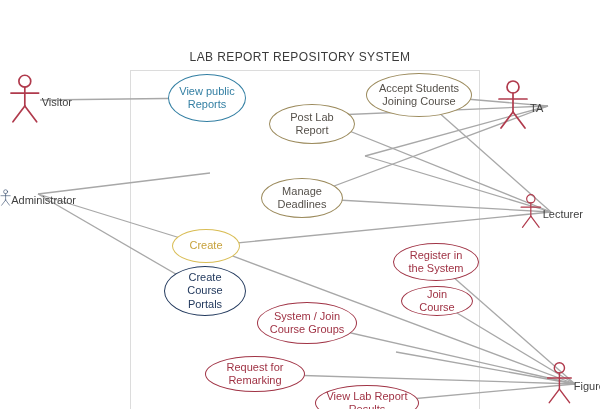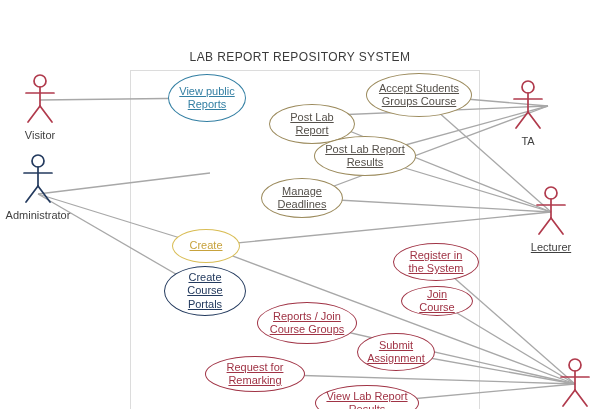--- a/index.html
+++ b/index.html
@@ -14,24 +14,24 @@
   }
   .boundary{
     position:absolute;left:130px;top:24px;width:348px;height:354px;
     border:1px solid #dcdcdc;z-index:0;background:transparent;
   }
   #edges-svg{position:absolute;left:0;top:0;width:600px;height:409px;z-index:1;}
   .uc{
     position:absolute;border:1.5px solid #888;border-radius:50%;
     display:flex;align-items:center;justify-content:center;text-align:center;
     font-size:11px;line-height:1.2;background:#fff;padding:0 7px;
-    box-sizing:border-box;z-index:2;text-decoration:underline;
+    box-sizing:border-box;z-index:2;
   }
   .actor{
-    position:absolute;display:flex;flex-direction:column;align-items:center;
+    position:absolute;display:flex;flex-direction:row;align-items:center;
     z-index:2;font-size:11px;color:#3f3f3f;
   }
   .actor svg{stroke:currentColor;fill:none;stroke-width:1.7;stroke-linecap:round;}
   .actor-label{margin-top:3px;white-space:nowrap;}
   .caption{
     position:absolute;left:8px;top:390px;font-size:11px;color:#cc2f45;z-index:3;
   }
 </style>
 </head>
 <body>
@@ -69,21 +69,21 @@
     <svg class="anchor" width="34" height="52" viewBox="0 0 34 52" style="color: rgb(176, 58, 76);">
       <circle cx="17" cy="7" r="6"></circle>
         <line x1="17" y1="13" x2="17" y2="32"></line>
         <line x1="3" y1="19" x2="31" y2="19"></line>
         <line x1="17" y1="32" x2="5" y2="48"></line>
         <line x1="17" y1="32" x2="29" y2="48"></line>
     </svg>
     <div class="actor-label">Visitor</div>
   </div>
 
-  <div class="actor" style="left:0px;top:108px;width:76px;">
+  <div class="actor" style="left:0px;top:126px;width:76px;">
     <svg class="anchor" width="34" height="52" viewBox="0 0 34 52" style="color: rgb(35, 58, 94);">
       <circle cx="17" cy="7" r="6"></circle>
         <line x1="17" y1="13" x2="17" y2="32"></line>
         <line x1="3" y1="19" x2="31" y2="19"></line>
         <line x1="17" y1="32" x2="5" y2="48"></line>
         <line x1="17" y1="32" x2="29" y2="48"></line>
     </svg>
     <div class="actor-label">Administrator</div>
   </div>
 
@@ -91,21 +91,21 @@
     <svg class="anchor" width="34" height="52" viewBox="0 0 34 52" style="color: rgb(176, 58, 76);">
       <circle cx="17" cy="7" r="6"></circle>
         <line x1="17" y1="13" x2="17" y2="32"></line>
         <line x1="3" y1="19" x2="31" y2="19"></line>
         <line x1="17" y1="32" x2="5" y2="48"></line>
         <line x1="17" y1="32" x2="29" y2="48"></line>
     </svg>
     <div class="actor-label">TA</div>
   </div>
 
-  <div class="actor" style="left:519px;top:140px;width:64px;text-decoration:underline;">
+  <div class="actor" style="left:519px;top:140px;width:64px;">
     <svg class="anchor" width="34" height="52" viewBox="0 0 34 52" style="color: rgb(176, 58, 76);">
       <circle cx="17" cy="7" r="6"></circle>
         <line x1="17" y1="13" x2="17" y2="32"></line>
         <line x1="3" y1="19" x2="31" y2="19"></line>
         <line x1="17" y1="32" x2="5" y2="48"></line>
         <line x1="17" y1="32" x2="29" y2="48"></line>
     </svg>
     <div class="actor-label">Lecturer</div>
   </div>
 
@@ -120,45 +120,39 @@
     <div class="actor-label">Figure</div>
   </div>
 
   <div class="uc" style="left: 168px; top: 28px; width: 78px; height: 48px; border-color: rgb(51, 127, 163); color: rgb(51, 127, 163);">
     <span>View public Reports</span>
   </div>
   <div class="uc" style="left: 269px; top: 58px; width: 86px; height: 40px; border-color: rgb(156, 139, 93); color: rgb(85, 80, 74);">
     <span>Post Lab Report</span>
   </div>
   <div class="uc" style="left: 366px; top: 27px; width: 106px; height: 44px; border-color: rgb(156, 139, 93); color: rgb(85, 80, 74);">
-    <span>Accept Students Groups Course</span>
-  </div>
-  <div class="uc" style="left: 314px; top: 90px; width: 102px; height: 40px; border-color: rgb(156, 139, 93); color: rgb(85, 80, 74);">
-    <span>Post Lab Report Results</span>
+    <span>Accept Students Joining Course</span>
   </div>
   <div class="uc" style="left: 261px; top: 132px; width: 82px; height: 40px; border-color: rgb(156, 139, 93); color: rgb(85, 80, 74);">
     <span>Manage Deadlines</span>
   </div>
   <div class="uc" style="left: 172px; top: 183px; width: 68px; height: 34px; border-color: rgb(217, 189, 85); color: rgb(199, 162, 60);">
     <span>Create</span>
   </div>
   <div class="uc" style="left: 393px; top: 197px; width: 86px; height: 38px; border-color: rgb(160, 51, 69); color: rgb(160, 51, 69);">
     <span>Register in the System</span>
   </div>
   <div class="uc" style="left: 401px; top: 240px; width: 72px; height: 30px; border-color: rgb(160, 51, 69); color: rgb(160, 51, 69);">
     <span>Join Course</span>
   </div>
   <div class="uc" style="left: 164px; top: 220px; width: 82px; height: 50px; border-color: rgb(35, 58, 94); color: rgb(35, 58, 94);">
     <span>Create Course Portals</span>
   </div>
   <div class="uc" style="left: 257px; top: 256px; width: 100px; height: 42px; border-color: rgb(160, 51, 69); color: rgb(160, 51, 69);">
-    <span>Reports / Join Course Groups</span>
-  </div>
-  <div class="uc" style="left: 357px; top: 287px; width: 78px; height: 38px; border-color: rgb(160, 51, 69); color: rgb(160, 51, 69);">
-    <span>Submit Assignment</span>
+    <span>System / Join Course Groups</span>
   </div>
   <div class="uc" style="left: 205px; top: 310px; width: 100px; height: 36px; border-color: rgb(160, 51, 69); color: rgb(160, 51, 69);">
     <span>Request for Remarking</span>
   </div>
   <div class="uc" style="left: 315px; top: 339px; width: 104px; height: 36px; border-color: rgb(160, 51, 69); color: rgb(160, 51, 69);">
     <span>View Lab Report Results</span>
   </div>
 
 
 </div>

